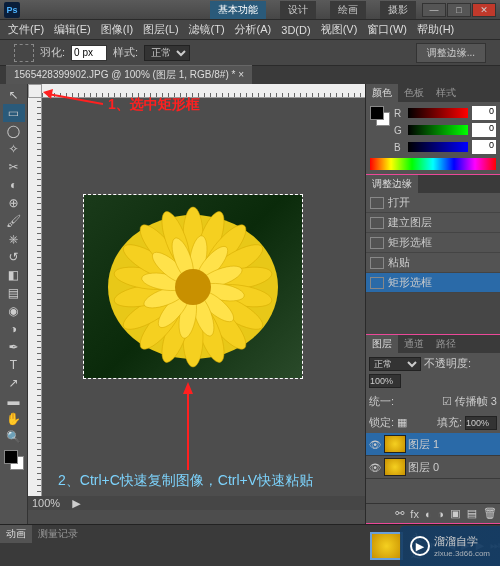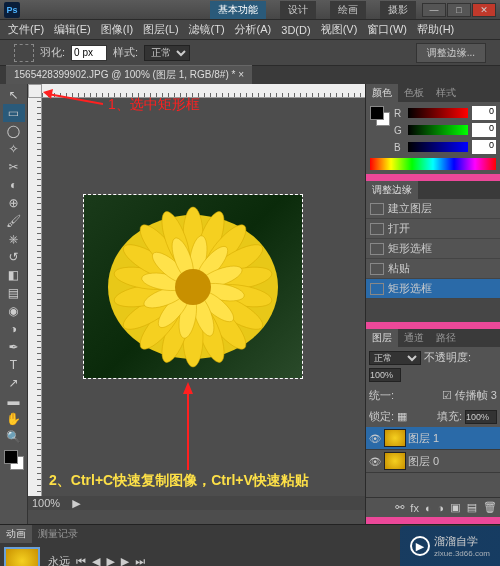--- a/index.html
+++ b/index.html
@@ -29,27 +29,27 @@
 .swatch-bg{width:14px;height:14px;background:#fff;border:1px solid #888;position:absolute;bottom:0;right:0}
 .canvas-area{flex:1;background:#4d4d4d;position:relative;overflow:hidden}
 .ruler-h{position:absolute;top:0;left:14px;right:0;height:14px;background:#eee;border-bottom:1px solid #999}
 .ruler-v{position:absolute;top:14px;left:0;width:14px;bottom:14px;background:#eee;border-right:1px solid #999}
 .ruler-corner{position:absolute;top:0;left:0;width:14px;height:14px;background:#eee;border:1px solid #999}
 .ruler-h::after,.ruler-v::after{content:"";position:absolute;background-image:repeating-linear-gradient(90deg,#666 0,#666 1px,transparent 1px,transparent 6px);width:100%;height:4px;bottom:0}
 .ruler-v::after{background-image:repeating-linear-gradient(0deg,#666 0,#666 1px,transparent 1px,transparent 6px);width:4px;height:100%;right:0;bottom:auto}
 .img-holder{position:absolute;top:110px;left:55px;width:220px;height:185px;border:1px dashed #fff;overflow:hidden}
 .flower{width:100%;height:100%;background:linear-gradient(135deg,#1a3a1a,#0a2a0a,#2a4a2a);display:flex;align-items:center;justify-content:center}
 .flower svg{width:200px;height:170px}
-.annot1{position:absolute;top:12px;left:80px;color:#ff2020;font-size:14px;font-weight:normal}
+.annot1{position:absolute;top:12px;left:80px;color:#ff2020;font-size:14px;font-weight:bold}
 .arrow1{position:absolute;top:5px;left:15px;width:60px;height:20px}
-.annot2{position:absolute;bottom:34px;left:21px;color:#fde047;font-size:14px;font-weight:bold}
+.annot2{position:absolute;bottom:34px;left:30px;color:#7dd3fc;font-size:14px;font-weight:normal}
 .arrow2{position:absolute;top:298px;left:150px;width:20px;height:88px}
 .status{position:absolute;bottom:14px;left:0;right:0;height:14px;background:#464646;display:flex;align-items:center;padding:0 4px;font-size:10px;color:#bbb;gap:8px}
 .panels{width:135px;background:#464646;border-left:1px solid #2a2a2a;display:flex;flex-direction:column}
-.panel{border-bottom:7px solid #ec4899}
+.panel{border-bottom:1px solid #ec4899}
 .panel-tabs{display:flex;background:#3a3a3a;height:18px}
 .ptab{padding:2px 6px;font-size:10px;color:#999}
 .ptab.active{background:#535353;color:#ddd}
 .panel-body{padding:4px;background:#535353}
 .color-sliders{display:flex;flex-direction:column;gap:3px}
 .cslider{display:flex;align-items:center;gap:4px}
 .cslider .lbl{width:10px;font-size:10px}
 .cslider .track{flex:1;height:10px;background:linear-gradient(90deg,#000,#f00);position:relative}
 .cslider.g .track{background:linear-gradient(90deg,#000,#0f0)}
 .cslider.b .track{background:linear-gradient(90deg,#000,#00f)}
@@ -250,25 +250,25 @@
     </div>
 
     <div class="panel" style="flex:1">
       <div class="panel-tabs">
         <div class="ptab active">调整边缘</div>
       </div>
       <div class="panel-body" style="padding:0">
         <div class="history-list">
           <div class="hist-item">
               <div class="hist-icon"></div>
+              <span>打开</span>
+            </div>
+          <div class="hist-item">
+              <div class="hist-icon"></div>
               <span>建立图层</span>
-            </div>
-          <div class="hist-item">
-              <div class="hist-icon"></div>
-              <span>打开</span>
             </div>
           <div class="hist-item">
               <div class="hist-icon"></div>
               <span>矩形选框</span>
             </div>
           <div class="hist-item">
               <div class="hist-icon"></div>
               <span>粘贴</span>
             </div>
           <div class="hist-item active">
@@ -321,21 +321,21 @@
           <span>▣</span>
           <span>▤</span>
           <span>🗑</span>
         </div>
       </div>
     </div>
   </div>
 </div>
 
 <div class="bottom">
-  <div style="display:flex;flex-direction:column;width:100%">
+  <div style="display:flex;flex-direction:row;width:100%">
     <div class="panel-tabs" style="width:100%">
       <div class="ptab active">动画</div>
       <div class="ptab">测量记录</div>
     </div>
     <div style="display:flex;align-items:center;flex:1">
       <div class="timeline-thumb"></div>
       <div style="display:flex;align-items:center;gap:6px;margin-left:4px;font-size:10px">
         <span>永远</span>
         <span>⏮</span>
         <span>◀</span>

